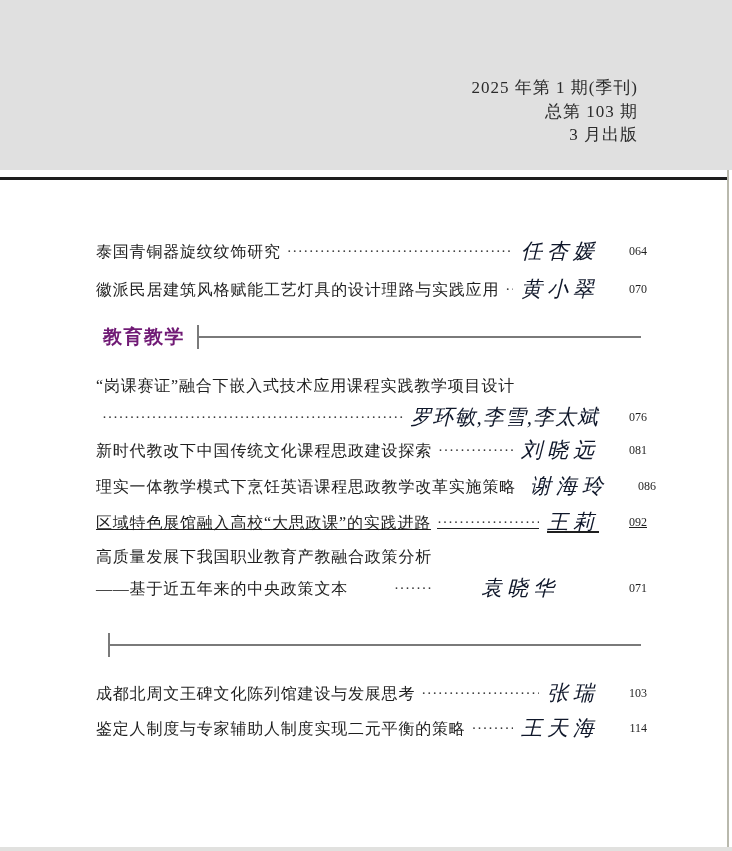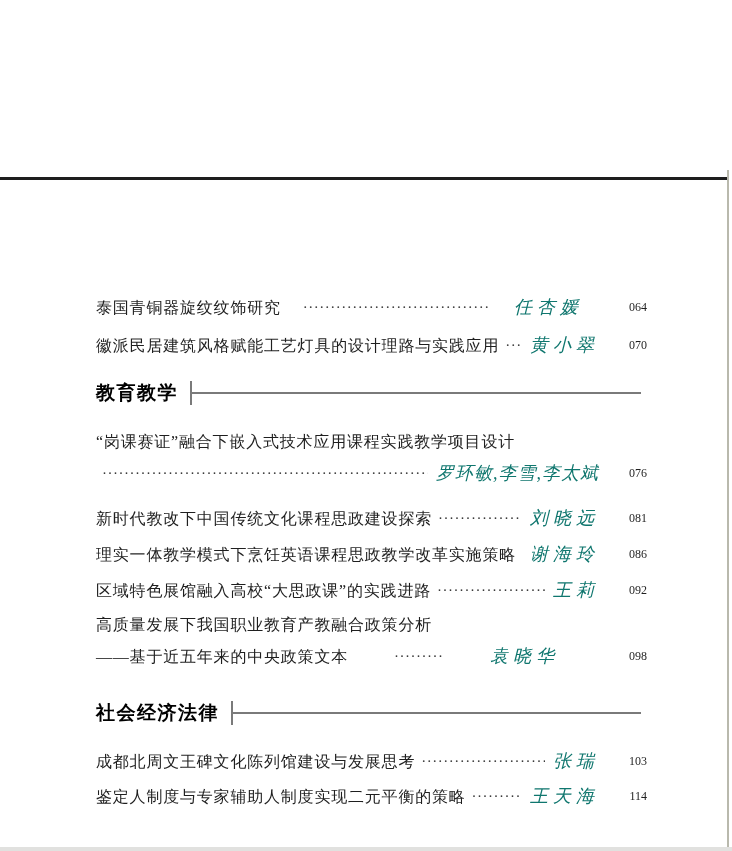--- a/index.html
+++ b/index.html
@@ -47,61 +47,68 @@
     white-space:nowrap;
   }
   .row .title{flex:0 0 auto;}
   .row .dots{
     flex:1 1 auto;overflow:hidden;white-space:nowrap;
     margin:0 8px 0 6px;
     font-size:15px;letter-spacing:0.5px;color:#3a3a3a;
   }
   .row .author{
     flex:0 0 auto;
-    font-style:italic;font-size:18px;letter-spacing:5px;color:#0f766e;
+    font-style:italic;font-size:21px;letter-spacing:5px;color:#0f172a;
   }
   .row .author.compact{letter-spacing:1px;}
   .row .page-num{
     flex:0 0 auto;width:36px;margin-left:12px;
     text-align:right;font-size:12px;letter-spacing:0;
   }
   .section-header{
     display:flex;align-items:center;
     height:26px;width:545px;
     font-family:"Liberation Sans","DejaVu Sans",sans-serif;
   }
   .section-title{
-    font-weight:bold;font-size:19px;letter-spacing:1.5px;color:#000000;
+    font-weight:bold;font-size:19px;letter-spacing:1.5px;color:#701a75;margin-left:7px;
   }
   .section-rule{
     flex:1 1 auto;height:24px;margin-left:12px;
     border-left:2px solid #7a7a7a;
     background:linear-gradient(#7a7a7a,#7a7a7a) no-repeat center/100% 2px;
   }
   
-  .mt-r1{margin-top:120px;gap:16px;}
+  .mt-r1{margin-top:64px;}
   .mt-r2{margin-top:21px;align-items:center;}
   .mt-s1{margin-top:26px;}
   .mt-r3a{margin-top:27px;}
   .mt-r3b{margin-top:15px;}
-  .mt-r4{margin-top:28px;}
+  .mt-r4{margin-top:16px;}
   .mt-r5{margin-top:19px;}
-  .mt-r6{margin-top:19px;}
+  .mt-r6{margin-top:19px;text-decoration:underline;}
   .mt-r7a{margin-top:17px;}
   .mt-r7b{margin-top:15px;gap:40px;}
   .mt-s2{margin-top:35px;}
   .mt-r8{margin-top:27px;}
   .mt-r9{margin-top:18px;}
   .mt-r10{margin-top:18px;}
 </style>
 </head>
 <body>
 
 <div class="page">
 
+  <div class="masthead-band">
+    <div class="issue-info">
+      <div>2025 年第 1 期(季刊)</div>
+      <div>总第 103 期</div>
+      <div>3 月出版</div>
+    </div>
+  </div>
 
   <div class="journal-rule"></div>
   <div class="page-edge-line"></div>
   <div class="bottom-band"></div>
 
   <div class="content">
 
     <div class="row mt-r1">
       <span class="title">泰国青铜器旋纹纹饰研究</span>
       <span class="dots">································································································································</span>
@@ -148,25 +155,24 @@
       <span class="page-num">092</span>
     </div>
 
     <div class="row mt-r7a">
       <span class="title">高质量发展下我国职业教育产教融合政策分析</span>
     </div>
     <div class="row mt-r7b">
       <span class="title">——基于近五年来的中央政策文本</span>
       <span class="dots">································································································································</span>
       <span class="author">袁晓华</span>
-      <span class="page-num">098</span>
+      <span class="page-num">071</span>
     </div>
 
     <div class="section-header mt-s2">
-      <span class="section-title">社会经济法律</span>
       <span class="section-rule"></span>
     </div>
 
     <div class="row mt-r8">
       <span class="title">成都北周文王碑文化陈列馆建设与发展思考</span>
       <span class="dots">································································································································</span>
       <span class="author">张瑞</span>
       <span class="page-num">103</span>
     </div>
     <div class="row mt-r10">

